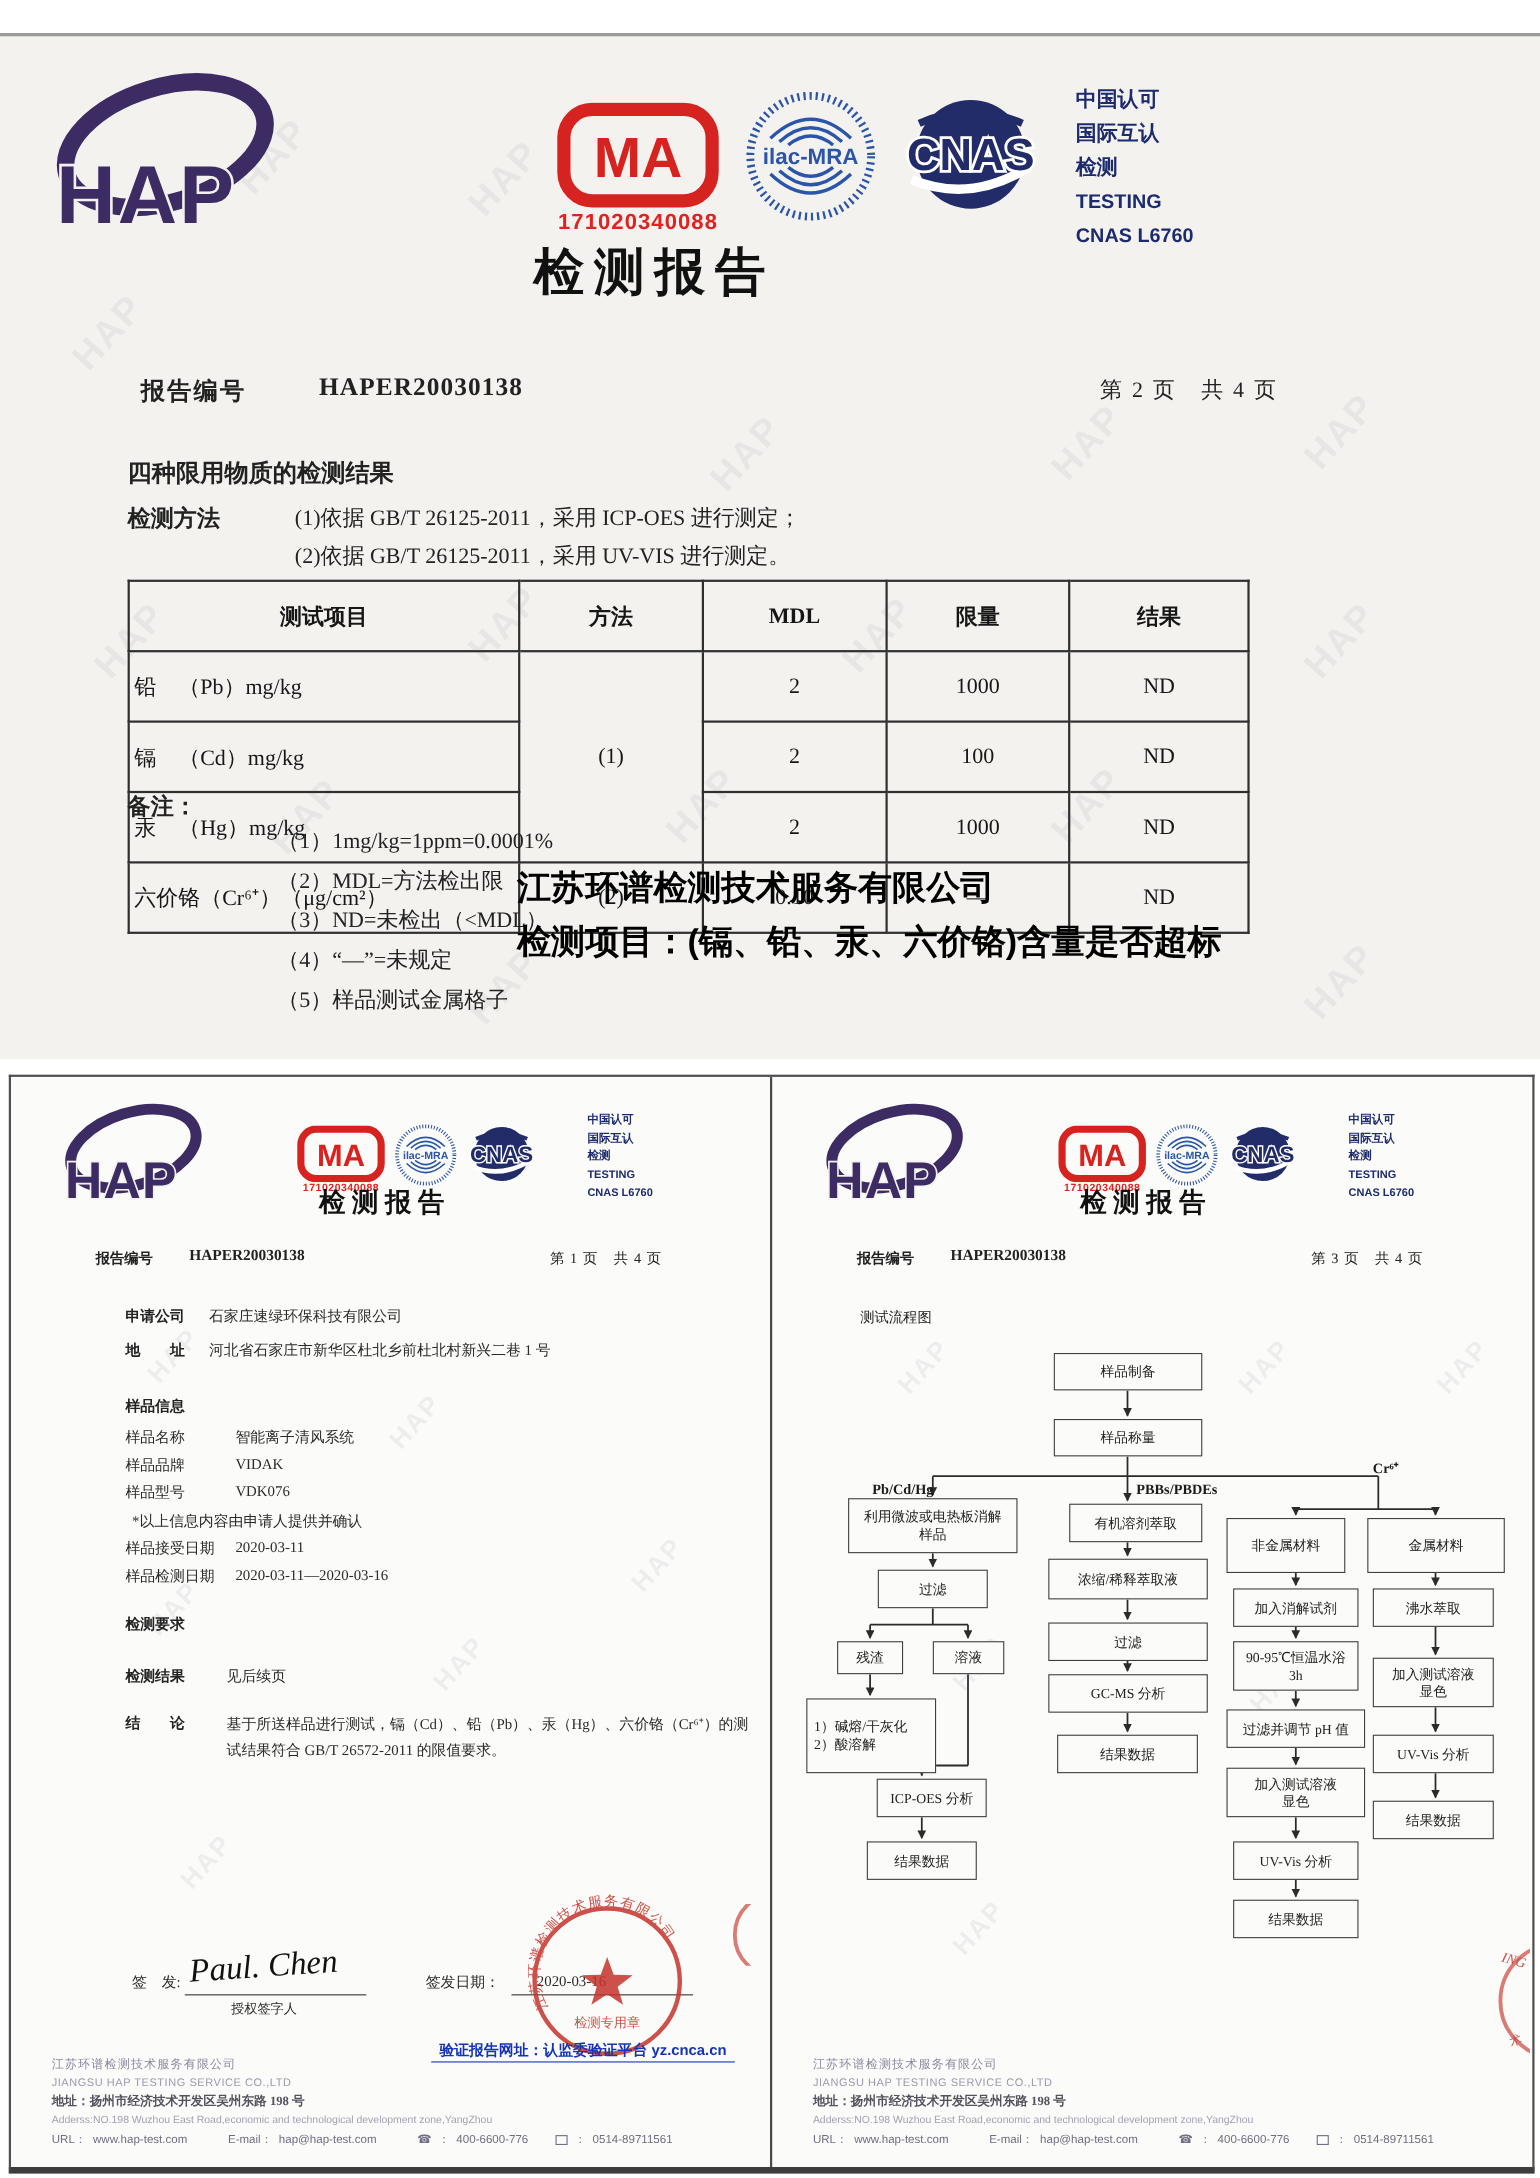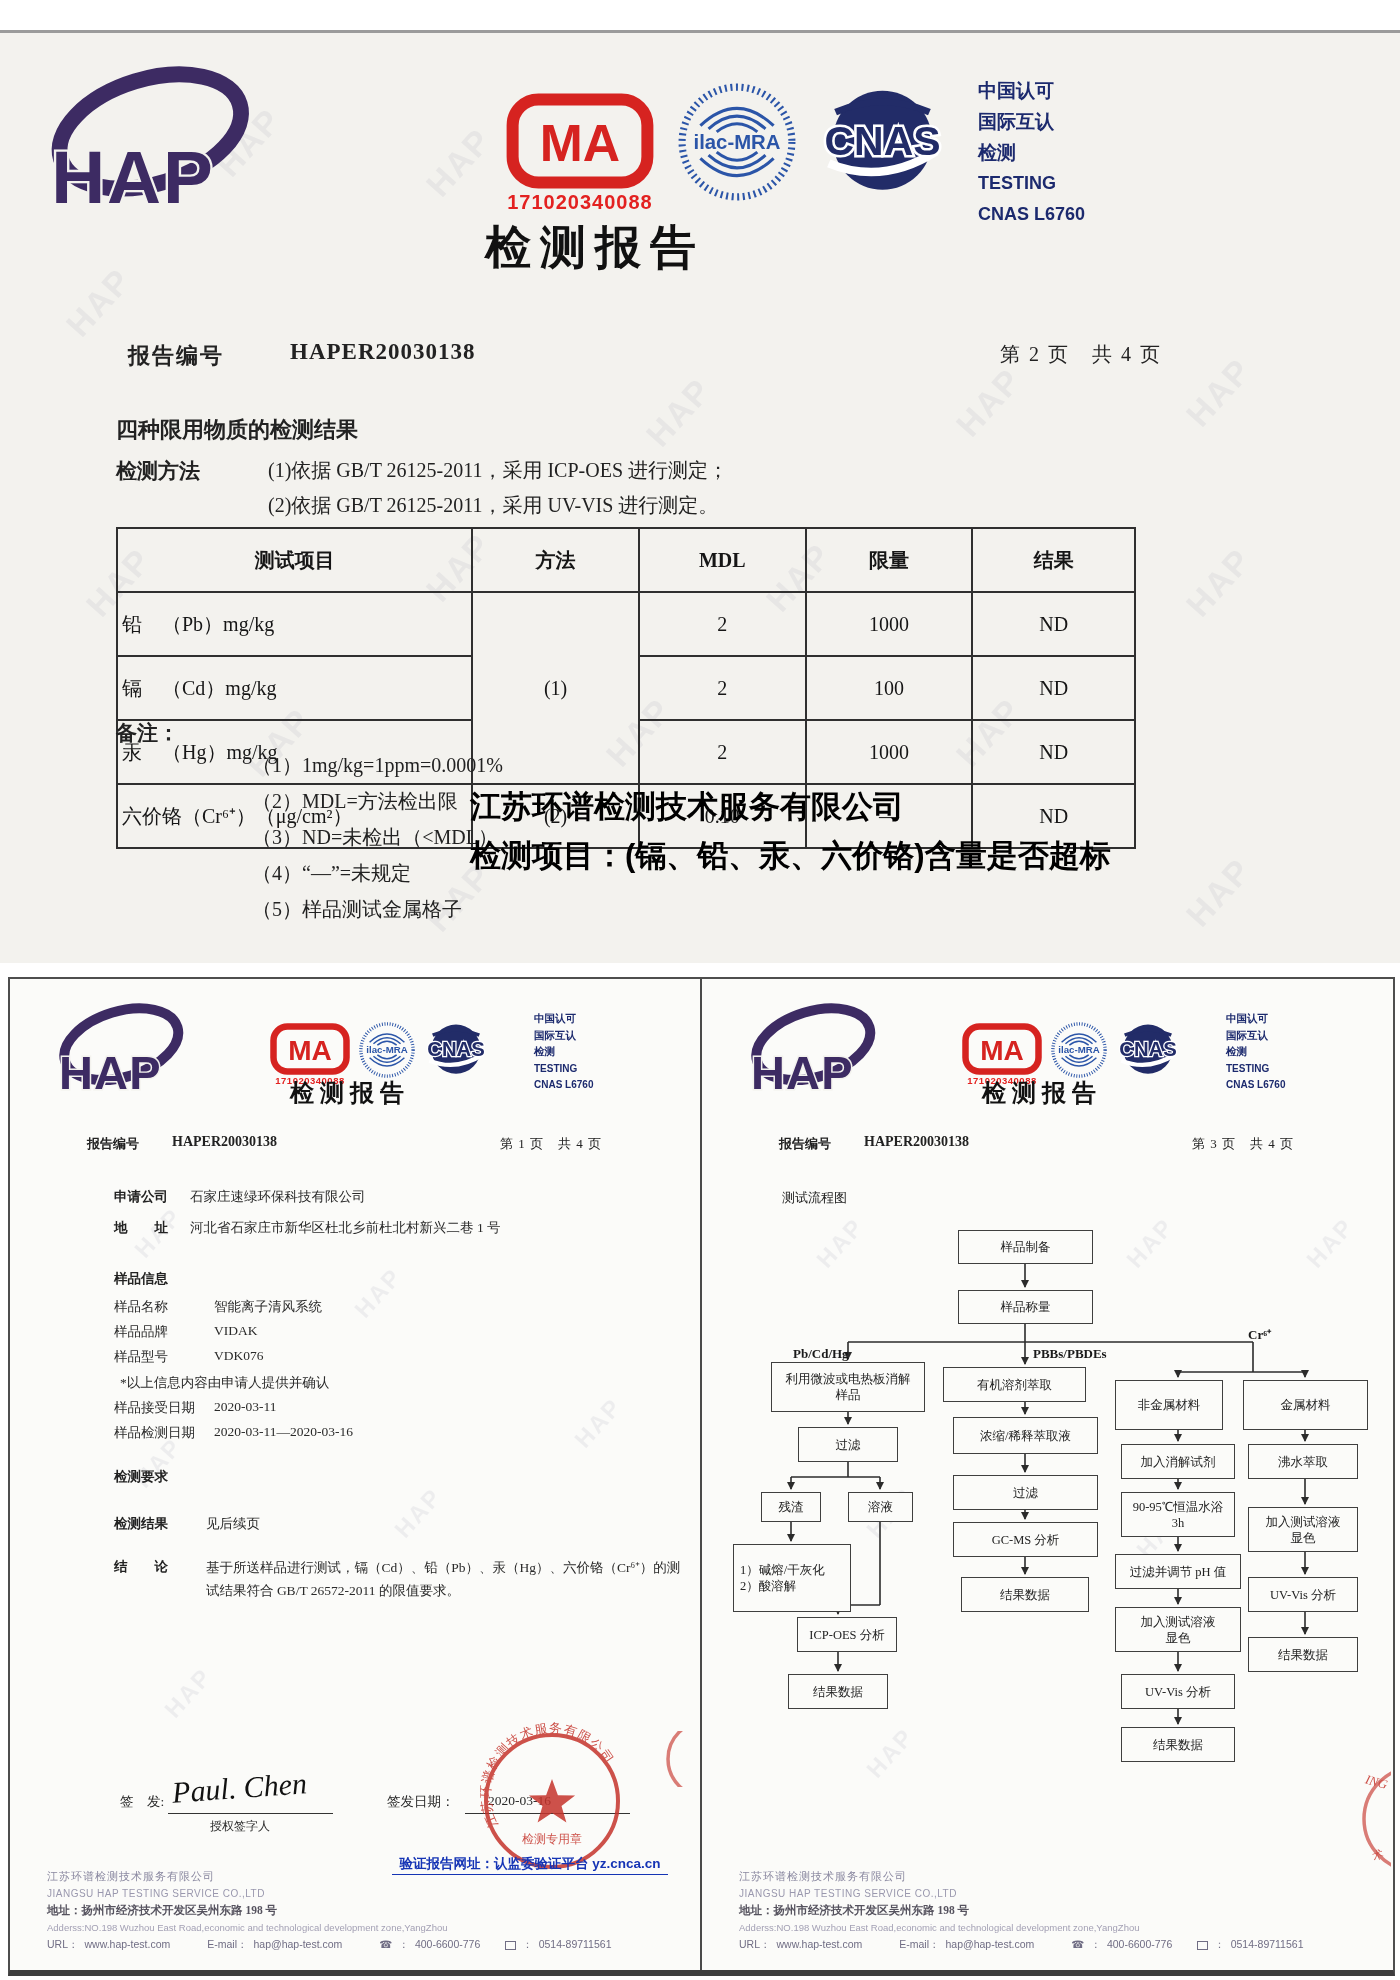--- a/index.html
+++ b/index.html
@@ -400,21 +400,21 @@
       </svg>
 
       <span class="blabel" style="left:90px;top:139px">Pb/Cd/Hg</span>
       <span class="blabel" style="left:330px;top:139px">PBBs/PBDEs</span>
       <span class="blabel" style="left:545px;top:118px">Cr⁶⁺</span>
 
       <div class="fbox" style="left:255px;top:23px;width:135px;height:34px">样品制备</div>
       <div class="fbox" style="left:255px;top:83px;width:135px;height:34px">样品称量</div>
       <div class="fbox" style="left:68px;top:155px;width:154px;height:50px">利用微波或电热板消解
 样品</div>
-      <div class="fbox" style="left:240px;top:160px;width:143px;height:35px">有机溶剂萃取</div>
+      <div class="fbox" style="left:269px;top:160px;width:121px;height:35px">有机溶剂萃取</div>
       <div class="fbox" style="left:412px;top:173px;width:108px;height:50px">非金属材料</div>
       <div class="fbox" style="left:540px;top:173px;width:125px;height:50px">金属材料</div>
       <div class="fbox" style="left:95px;top:220px;width:100px;height:35px">过滤</div>
       <div class="fbox" style="left:250px;top:210px;width:145px;height:37px">浓缩/稀释萃取液</div>
       <div class="fbox" style="left:418px;top:237px;width:114px;height:35px">加入消解试剂</div>
       <div class="fbox" style="left:545px;top:237px;width:110px;height:35px">沸水萃取</div>
       <div class="fbox" style="left:58px;top:285px;width:60px;height:30px">残渣</div>
       <div class="fbox" style="left:145px;top:285px;width:65px;height:30px">溶液</div>
       <div class="fbox" style="left:250px;top:268px;width:145px;height:35px">过滤</div>
       <div class="fbox" style="left:418px;top:285px;width:114px;height:45px">90-95℃恒温水浴

